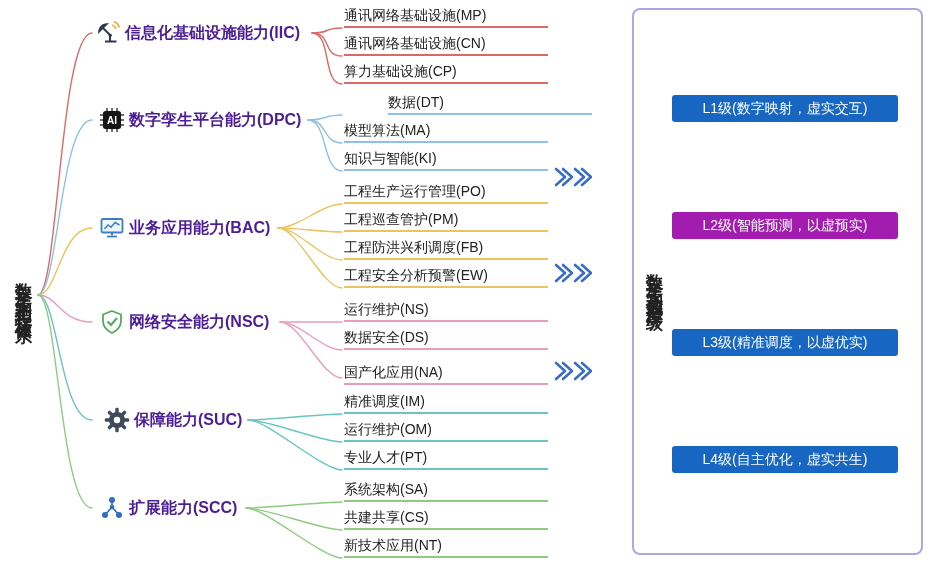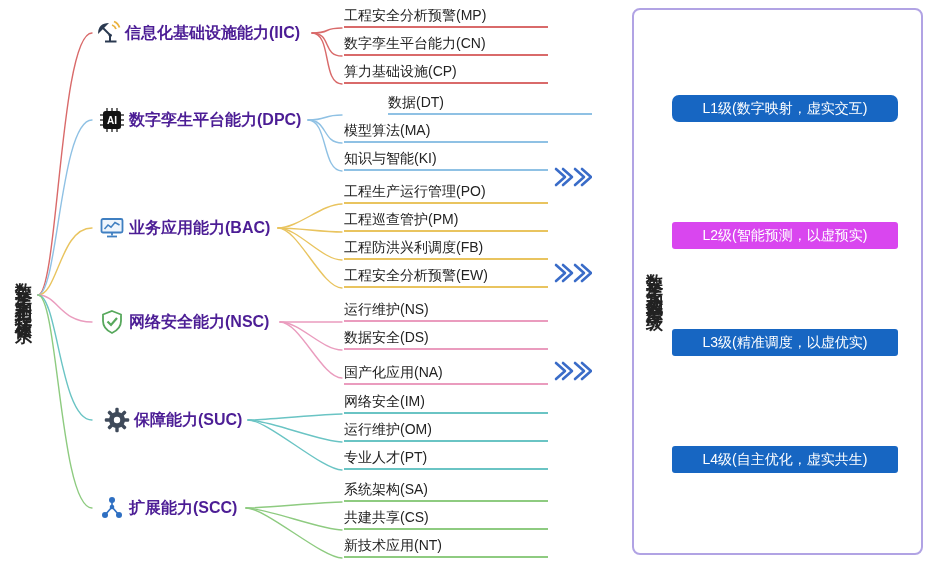--- a/index.html
+++ b/index.html
@@ -162,38 +162,38 @@
         <line x1="13" y1="12" x2="20" y2="20"></line>
       </g>
       <circle cx="13" cy="5" r="3" fill="#2e6fc2"></circle>
       <circle cx="6" cy="20" r="3" fill="#2e6fc2"></circle>
       <circle cx="20" cy="20" r="3" fill="#2e6fc2"></circle>
       <circle cx="13" cy="12" r="2.3" fill="#2e6fc2"></circle>
     </svg>
   </div>
   <div class="cat-label" style="left:129px;top:496px">扩展能力(SCC)</div>
 
-  <div class="sub" style="top: 4px; border-bottom-color: rgb(217, 106, 106);">工程安全分析预警(MP)</div>
-  <div class="sub" style="top: 32px; border-bottom-color: rgb(217, 106, 106);">数字孪生平台能力(CN)</div>
+  <div class="sub" style="top: 4px; border-bottom-color: rgb(217, 106, 106);">通讯网络基础设施(MP)</div>
+  <div class="sub" style="top: 32px; border-bottom-color: rgb(217, 106, 106);">通讯网络基础设施(CN)</div>
   <div class="sub" style="top: 60px; border-bottom-color: rgb(217, 106, 106);">算力基础设施(CP)</div>
 
   <div class="sub" style="top: 91px; border-bottom-color: rgb(143, 193, 228); margin-left: 44px;">数据(DT)</div>
   <div class="sub" style="top: 119px; border-bottom-color: rgb(143, 193, 228);">模型算法(MA)</div>
   <div class="sub" style="top: 147px; border-bottom-color: rgb(143, 193, 228);">知识与智能(KI)</div>
 
   <div class="sub" style="top: 208px; border-bottom-color: rgb(233, 196, 95);">工程巡查管护(PM)</div>
   <div class="sub" style="top: 180px; border-bottom-color: rgb(233, 196, 95);">工程生产运行管理(PO)</div>
   <div class="sub" style="top: 236px; border-bottom-color: rgb(233, 196, 95);">工程防洪兴利调度(FB)</div>
   <div class="sub" style="top: 264px; border-bottom-color: rgb(233, 196, 95);">工程安全分析预警(EW)</div>
 
   <div class="sub" style="top: 298px; border-bottom-color: rgb(234, 156, 190);">运行维护(NS)</div>
   <div class="sub" style="top: 326px; border-bottom-color: rgb(234, 156, 190);">数据安全(DS)</div>
   <div class="sub" style="top: 354px; border-bottom-color: rgb(234, 156, 190); margin-top: 7px;">国产化应用(NA)</div>
 
-  <div class="sub" style="top: 390px; border-bottom-color: rgb(106, 196, 196);">网络安全(IM)</div>
+  <div class="sub" style="top: 390px; border-bottom-color: rgb(106, 196, 196);">精准调度(IM)</div>
   <div class="sub" style="top: 418px; border-bottom-color: rgb(106, 196, 196);">运行维护(OM)</div>
   <div class="sub" style="top: 446px; border-bottom-color: rgb(106, 196, 196);">专业人才(PT)</div>
 
   <div class="sub" style="top: 478px; border-bottom-color: rgb(142, 203, 128);">系统架构(SA)</div>
   <div class="sub" style="top: 506px; border-bottom-color: rgb(142, 203, 128);">共建共享(CS)</div>
   <div class="sub" style="top: 534px; border-bottom-color: rgb(142, 203, 128);">新技术应用(NT)</div>
 
   <div class="chevron" style="left:554px;top:166px">
     <svg width="38" height="22" viewBox="0 0 38 22">
       <g fill="none" stroke-width="2.6" stroke-linecap="round" stroke-linejoin="round" stroke="#3a6cc8">
@@ -220,19 +220,19 @@
         <path d="M2,3 L11,11 L2,19"></path>
           <path d="M9,3 L18,11 L9,19"></path>
         <path d="M21,3 L30,11 L21,19"></path>
           <path d="M28,3 L37,11 L28,19"></path>
       </g>
     </svg>
   </div>
 
   <div class="maturity-box" style="border-color: rgb(177, 163, 228);">
     <div class="maturity-title">数字孪生水利成熟度等级</div>
-    <div class="level" style="top: 85px; background-color: rgb(23, 102, 194); border-radius: 7px;">L1级(数字映射，虚实交互)</div>
-    <div class="level" style="top: 212px; background-color: #d946ef;">L2级(智能预测，以虚预实)</div>
+    <div class="level" style="top: 85px; background-color: rgb(23, 102, 194);">L1级(数字映射，虚实交互)</div>
+    <div class="level" style="top: 202px; background-color: #a21caf;">L2级(智能预测，以虚预实)</div>
     <div class="level" style="top: 319px; background-color: rgb(23, 102, 194);">L3级(精准调度，以虚优实)</div>
     <div class="level" style="top: 436px; background-color: rgb(23, 102, 194);">L4级(自主优化，虚实共生)</div>
   </div>
 
 </div>
 
 </body></html>

